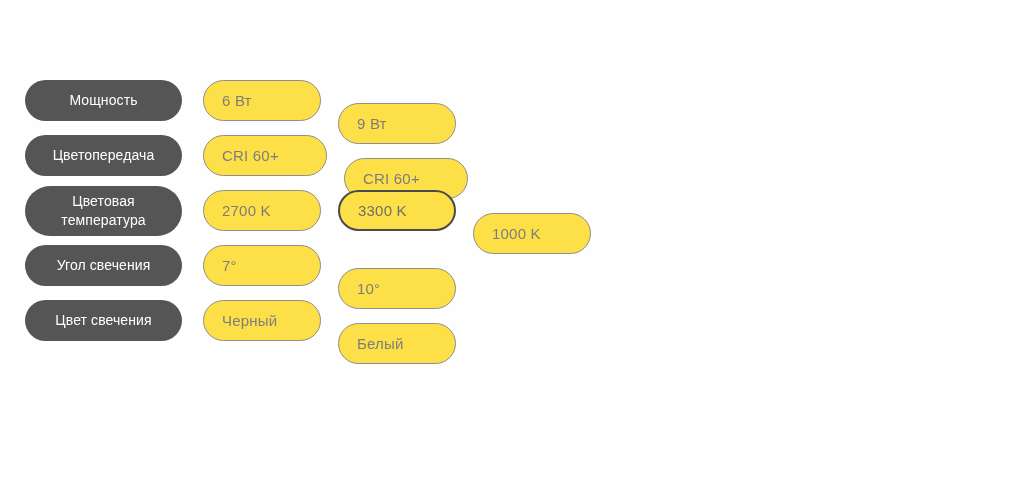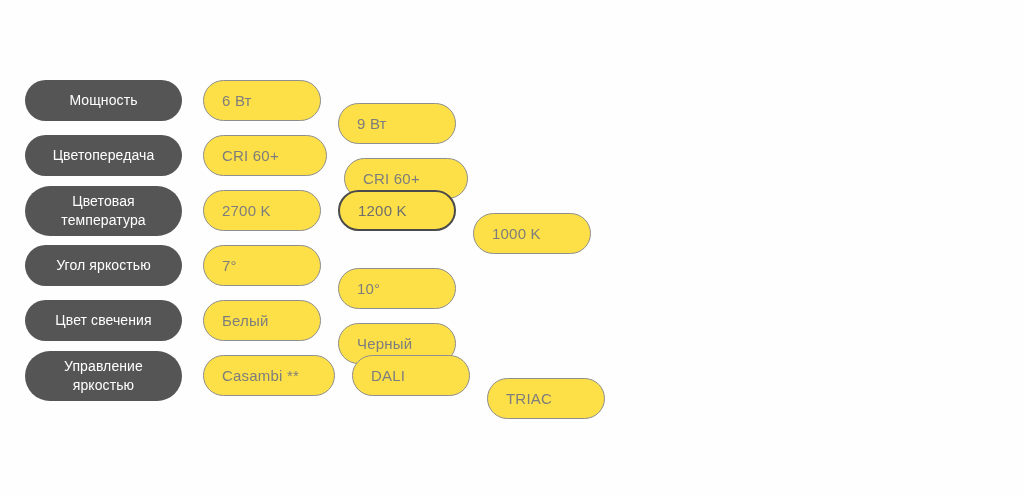--- a/index.html
+++ b/index.html
@@ -127,47 +127,36 @@
           <div class="value-pill wide">CRI 60+</div>
         </div>
       </div>
       <div class="spec-row">
         <div class="row-label two-line">
           <span class="lbl-text">Цветовая
 температура</span>
         </div>
         <div class="row-values">
           <div class="value-pill">2700 K</div>
-          <div class="value-pill selected">1200 K</div>
+          <div class="value-pill selected">3300 K</div>
           <div class="value-pill">1000 K</div>
         </div>
       </div>
       <div class="spec-row">
         <div class="row-label">
-          <span class="lbl-text">Угол яркостью</span>
+          <span class="lbl-text">Угол свечения</span>
         </div>
         <div class="row-values">
           <div class="value-pill">7°</div>
           <div class="value-pill">10°</div>
         </div>
       </div>
       <div class="spec-row">
         <div class="row-label">
           <span class="lbl-text">Цвет свечения</span>
         </div>
         <div class="row-values">
+          <div class="value-pill">Черный</div>
           <div class="value-pill">Белый</div>
-          <div class="value-pill">Черный</div>
-        </div>
-      </div>
-      <div class="spec-row">
-        <div class="row-label two-line">
-          <span class="lbl-text">Управление
-яркостью</span>
-        </div>
-        <div class="row-values">
-          <div class="value-pill xwide">Casambi **</div>
-          <div class="value-pill">DALI</div>
-          <div class="value-pill">TRIAC</div>
         </div>
       </div>
     </div>
 </div>
 
 </body></html>

